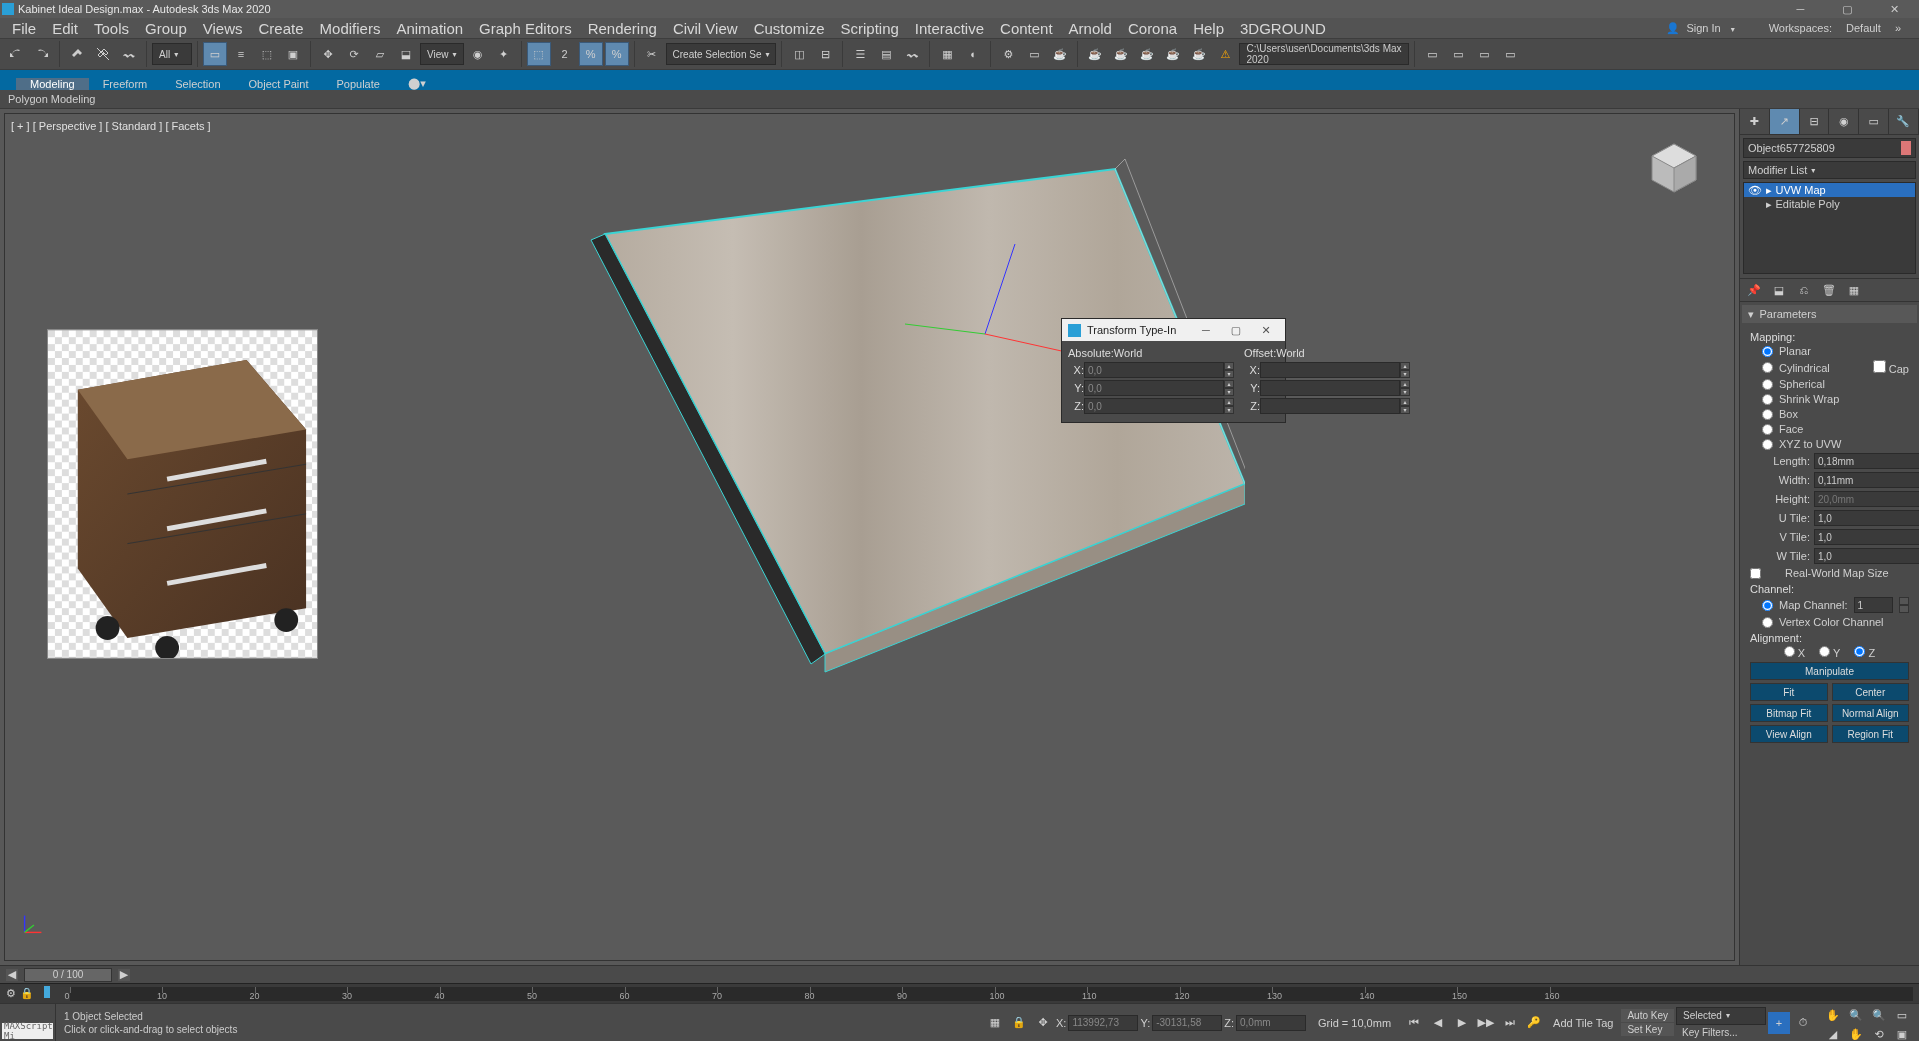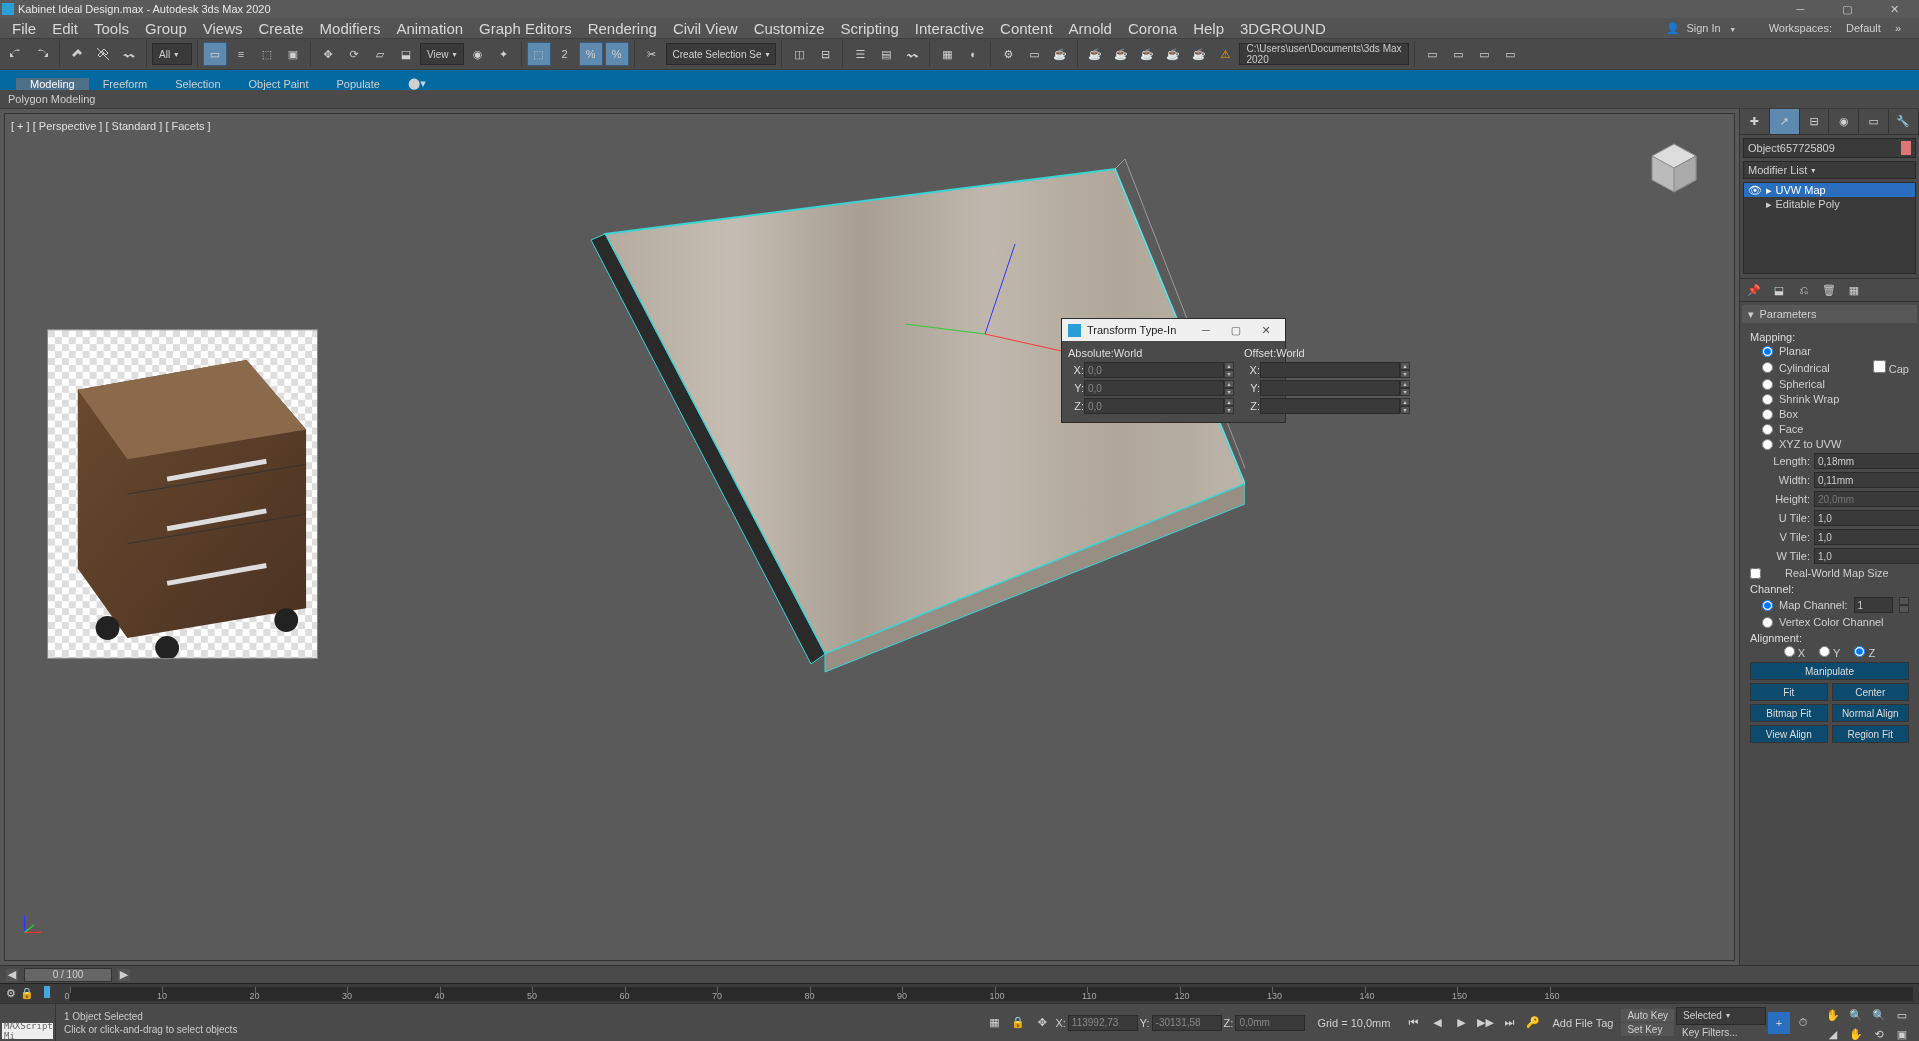--- a/index.html
+++ b/index.html
@@ -594,21 +594,21 @@
     <div class="coord-box">Z:<input class="coord-input" value="0,0mm" style=""></div>
     <span style="margin:0 10px">Grid = 10,0mm</span>
     <div class="anim-controls">
       <div class="sb-btn">⏮</div>
       <div class="sb-btn">◀</div>
       <div class="sb-btn">▶</div>
       <div class="sb-btn">▶▶</div>
       <div class="sb-btn">⏭</div>
     </div>
     <div class="sb-btn">🔑</div>
-    <span style="margin:0 6px">Add File Tag</span>
+    <span style="margin:0 6px">Add Tile Tag</span>
     <div style="display:flex;flex-direction:column;gap:1px">
       <span style="font-size:10px;background:#555;padding:1px 6px">Auto Key</span>
       <span style="font-size:10px;background:#555;padding:1px 6px">Set Key</span>
     </div>
     <div style="display:flex;flex-direction:column;gap:1px">
       <div class="sb-dropdown chev-down">Selected</div>
       <span style="font-size:10px;padding:1px 6px">Key Filters...</span>
     </div>
     <div class="sb-btn blue">+</div>
     <div class="sb-btn">⏱</div>

